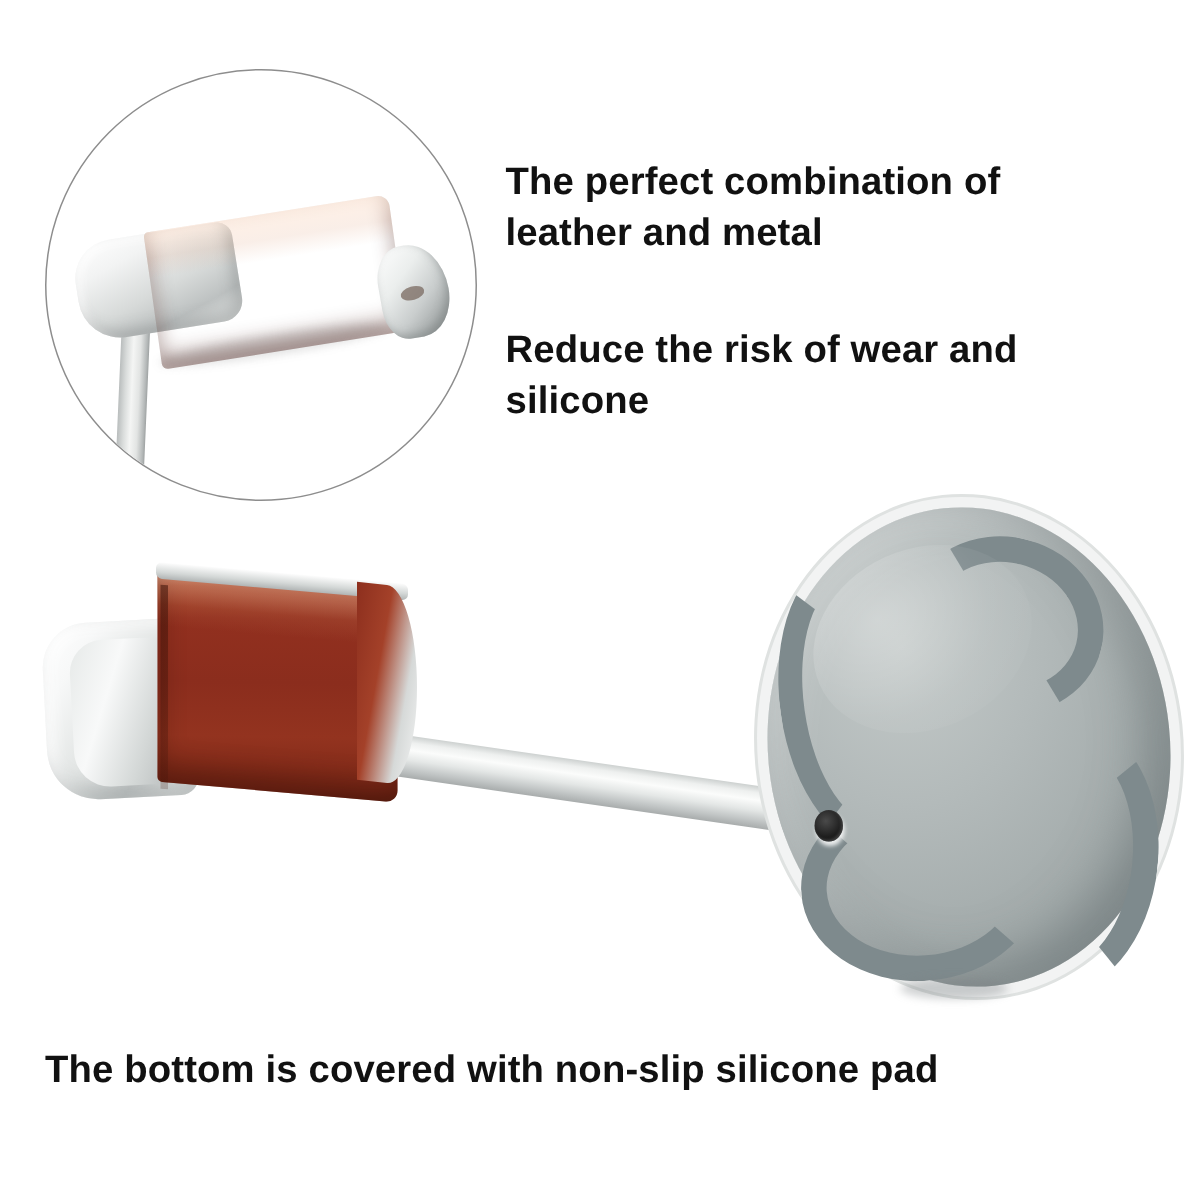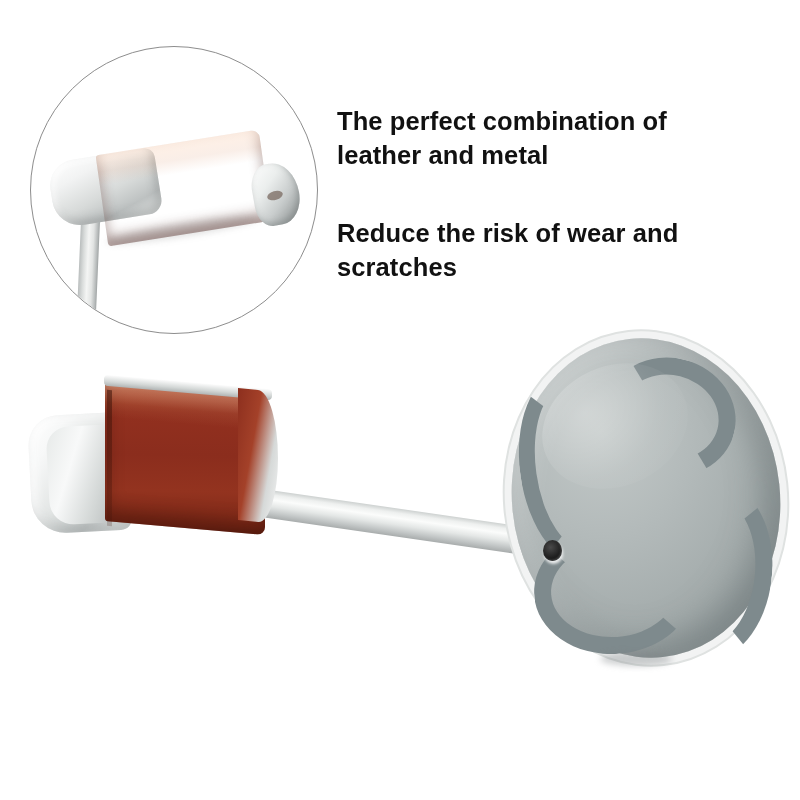--- a/index.html
+++ b/index.html
@@ -414,21 +414,21 @@
       <div id="inset-leather">
         <div id="inset-leather-sheen"></div>
       </div>
       <div id="inset-cap-right"></div>
       <div id="inset-cap-right-notch"></div>
     </div>
   </div>
 
   <div class="callout" id="headline-top">The perfect combination of leather and metal</div>
 
-  <div class="callout" id="headline-mid">Reduce the risk of wear and scratches</div>
+  <div class="callout" id="headline-mid">Reduce the risk of wear and silicone</div>
 
   <div id="main-product">
 
     <div id="base-disc-rim"></div>
     <div id="main-shaft"></div>
 
     <div id="main-cap-left"></div>
     <div id="main-cap-left-inner"></div>
 
     <div id="main-leather">
@@ -441,14 +441,15 @@
     <div id="base-disc"></div>
     <div class="silicone-pad" id="pad-top-arc"></div>
     <div class="silicone-pad" id="pad-left-arc"></div>
     <div class="silicone-pad" id="pad-right-arc"></div>
     <div class="silicone-pad" id="pad-bottom-arc"></div>
     <div id="base-hole"></div>
     <div id="base-disc-gloss"></div>
     <div id="base-foot-shadow"></div>
   </div>
 
+  <div class="callout" id="caption-line-1">The bottom is covered with non-slip silicone pad</div>
 
 </div>
 
 </body></html>

